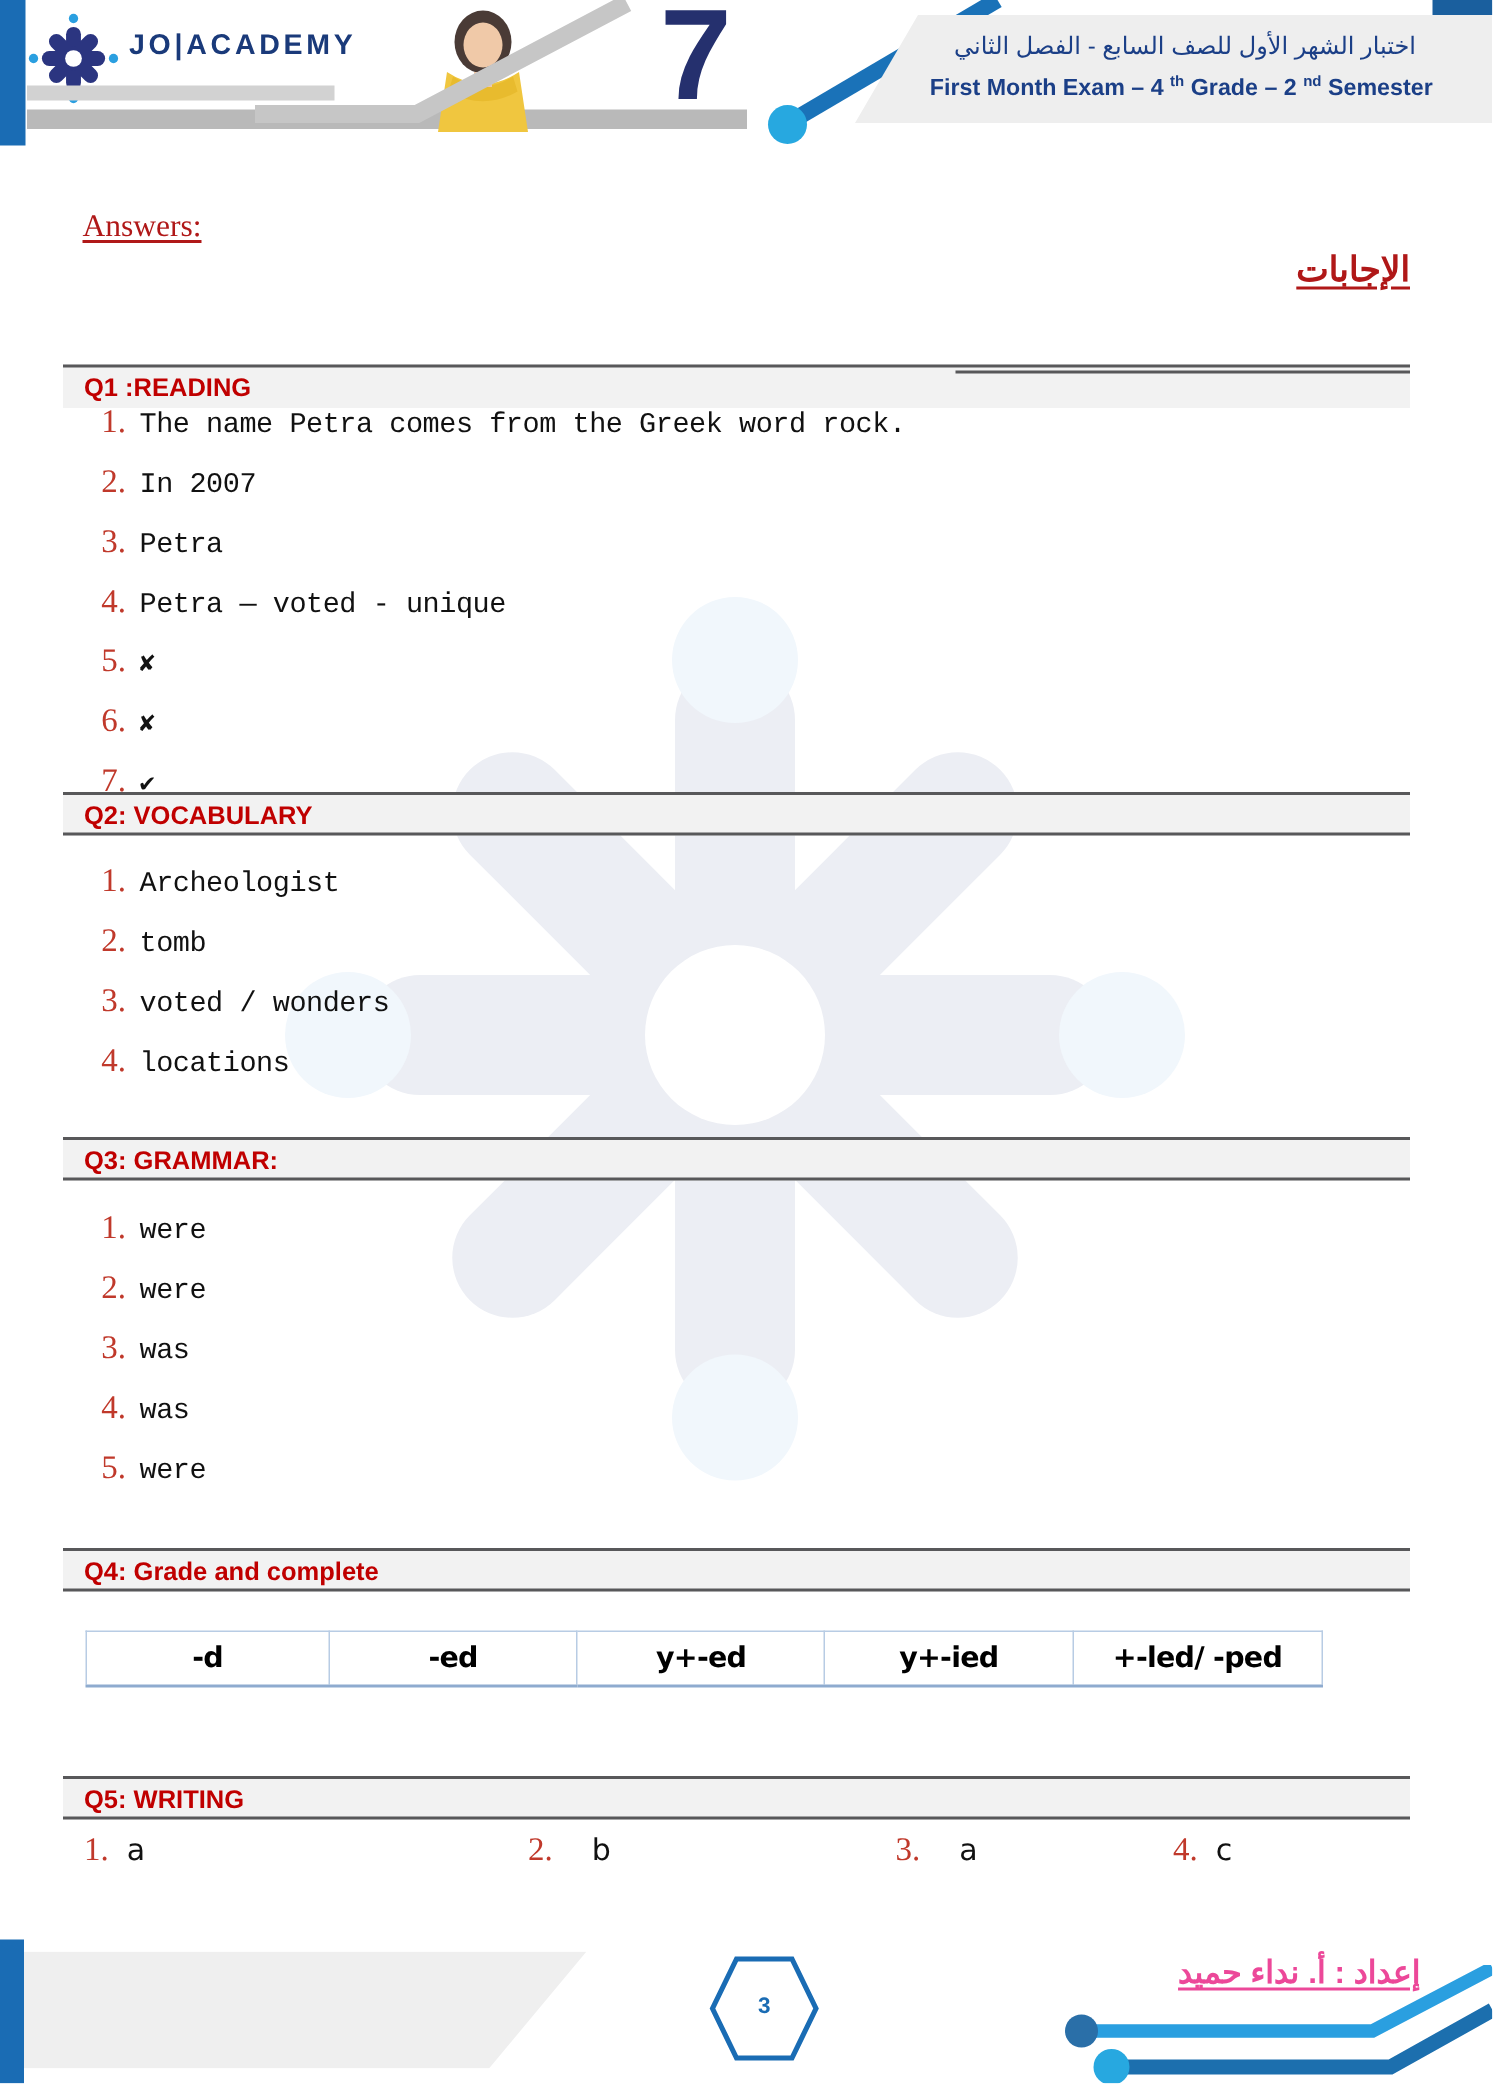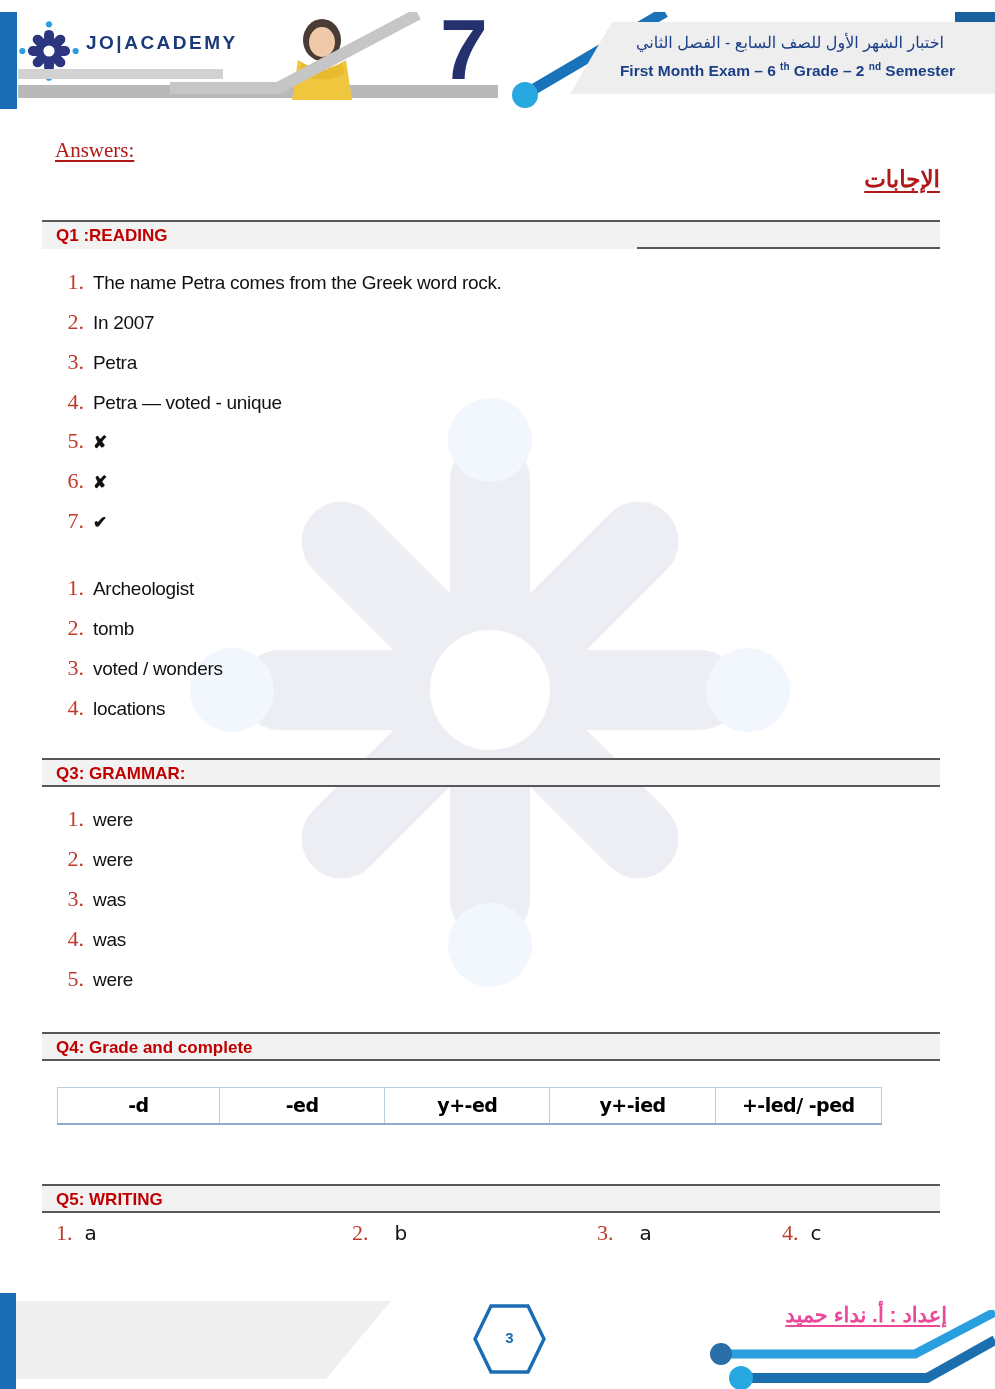--- a/index.html
+++ b/index.html
@@ -9,21 +9,21 @@
     font-family:"Liberation Sans",sans-serif;
     overflow:hidden;
     position:relative;
   }
   .page{position:relative;width:995px;height:1389px;overflow:hidden;background:#fff;}
 
   
   .watermark{position:absolute;left:0;top:0;width:995px;height:1389px;pointer-events:none;z-index:0;}
 
   
-  .header{position:absolute;left:0;top:12px;width:955px;height:105px;z-index:3;}
+  .header{position:absolute;left:0;top:0;width:955px;height:105px;z-index:3;}
   .hdr-leftbar{position:absolute;left:0;top:0;width:17px;height:97px;background:#1a6cb4;}
   .hdr-logo-mark{position:absolute;left:18px;top:8px;width:62px;height:62px;}
   .hdr-logo-text{position:absolute;left:86px;top:20px;font-size:19px;font-weight:bold;letter-spacing:2.5px;color:#1a3a7a;white-space:nowrap;}
   .hdr-graybar1{position:absolute;left:18px;top:57px;width:205px;height:10px;background:#d2d2d2;}
   .hdr-graybar2{position:absolute;left:18px;top:73px;width:480px;height:13px;background:#b9b9b9;}
   .hdr-avatar{position:absolute;left:288px;top:4px;width:68px;height:84px;}
   .hdr-seven{position:absolute;left:440px;top:-6px;font-size:86px;font-weight:bold;color:#25306e;font-family:"Liberation Sans",sans-serif;line-height:1;}
   .hdr-title-plate{position:absolute;left:570px;top:10px;width:425px;height:72px;background:#eeeeee;
      clip-path:polygon(42px 0,425px 0,425px 72px,0 72px);}
   .hdr-ar{position:absolute;left:600px;top:21px;width:380px;text-align:center;direction:rtl;
@@ -36,30 +36,30 @@
   
   .ans-row{position:absolute;left:0;top:138px;width:995px;height:44px;z-index:3;}
   .ans-en{position:absolute;left:55px;top:0;font-family:"Liberation Serif",serif;font-size:21px;
      color:#b01818;text-decoration:underline;text-underline-offset:3px;}
   .ans-ar{position:absolute;right:55px;top:0;direction:rtl;font-size:23px;font-weight:bold;
      color:#b01818;text-decoration:underline;text-underline-offset:4px;margin-top:28px;}
 
   
   .sec-bar{position:absolute;left:42px;width:898px;height:29px;background:#f2f2f2;
      border-top:2px solid #58585a;border-bottom:2px solid #58585a;z-index:3;box-sizing:border-box;}
-  .sec-bar.noborder-bottom{border-bottom:none;}
+  .sec-bar.noborder-bottom{border-bottom:none;margin-top:23px;}
   .sec-bar .lbl{position:absolute;left:14px;top:4px;font-size:17px;font-weight:bold;color:#c00000;white-space:nowrap;}
   .sec-underline{position:absolute;height:2px;background:#58585a;z-index:3;}
 
   
   .alist{position:absolute;z-index:3;}
   .aitem{display:flex;align-items:baseline;white-space:nowrap;}
   .anum{font-family:"Liberation Serif",serif;color:#c0392b;font-size:22px;width:34px;
      text-align:right;margin-right:9px;flex:none;}
-  .atext{font-family:Liberation Sans, sans-serif;color:#111;font-size:19px;letter-spacing:-.3px;margin-top:16px;}
+  .atext{font-family:Liberation Mono, monospace;color:#111;font-size:19px;letter-spacing:-.3px;margin-top:16px;}
   .mark{font-size:17px;font-weight:bold;color:#111;}
 
   
   .q4table{position:absolute;left:57px;top:1087px;width:825px;z-index:3;border-collapse:collapse;}
   .q4table td{border:1px solid #b8cce4;text-align:center;font-family:"DejaVu Sans",sans-serif;}
   .q4table tr.hdr td{font-size:19px;font-weight:bold;padding:6px 4px 7px;letter-spacing:-.5px;border-bottom:2px solid #8eabcf;}
   .q4table tr.val td{font-size:13.5px;font-weight:bold;padding:5px 4px 6px;}
 
   
   .q5row{position:absolute;left:52px;top:1220px;width:890px;height:40px;z-index:3;}
@@ -144,21 +144,21 @@
       <path d="M248 2 L108 76 L0 76" stroke="#c6c6c6" stroke-width="12" fill="none" stroke-linejoin="miter"></path>
     </svg>
     <svg style="position:absolute;left:505px;top:0;width:170px;height:105px;" viewBox="0 0 170 105">
       <path d="M160 0 L24 80" stroke="#1a72b8" stroke-width="11" fill="none"></path>
       <circle cx="20" cy="83" r="13" fill="#27a8e0"></circle>
     </svg>
 
     <div class="hdr-title-plate"></div>
     <div class="hdr-ar">اختبار الشهر  الأول للصف السابع - الفصل الثاني</div>
     <div class="hdr-en">
-      <span>First Month Exam – 6 </span><sup>th</sup><span> Grade – 2 </span><sup>nd</sup><span> Semester</span>
+      <span>First Month Exam – 4 </span><sup>th</sup><span> Grade – 2 </span><sup>nd</sup><span> Semester</span>
     </div>
   </div>
 
   <div class="ans-row">
     <div class="ans-en">Answers:</div>
     <div class="ans-ar">الإجابات</div>
   </div>
 
   <div class="sec-bar noborder-bottom" style="top:220px;">
     <div class="lbl">Q1 :READING</div>
@@ -189,20 +189,23 @@
     <div class="aitem" style="height:40px;">
       <span class="anum">6.</span>
       <span class="atext mark">✘</span>
     </div>
     <div class="aitem" style="height:40px;">
       <span class="anum">7.</span>
       <span class="atext mark">✔</span>
     </div>
   </div>
 
+  <div class="sec-bar" style="top:528px;">
+    <div class="lbl">Q2: VOCABULARY</div>
+  </div>
   <div class="alist" style="left:50px;top:562px;">
     <div class="aitem" style="height:40px;">
       <span class="anum">1.</span>
       <span class="atext">Archeologist</span>
     </div>
     <div class="aitem" style="height:40px;">
       <span class="anum">2.</span>
       <span class="atext">tomb</span>
     </div>
     <div class="aitem" style="height:40px;">

